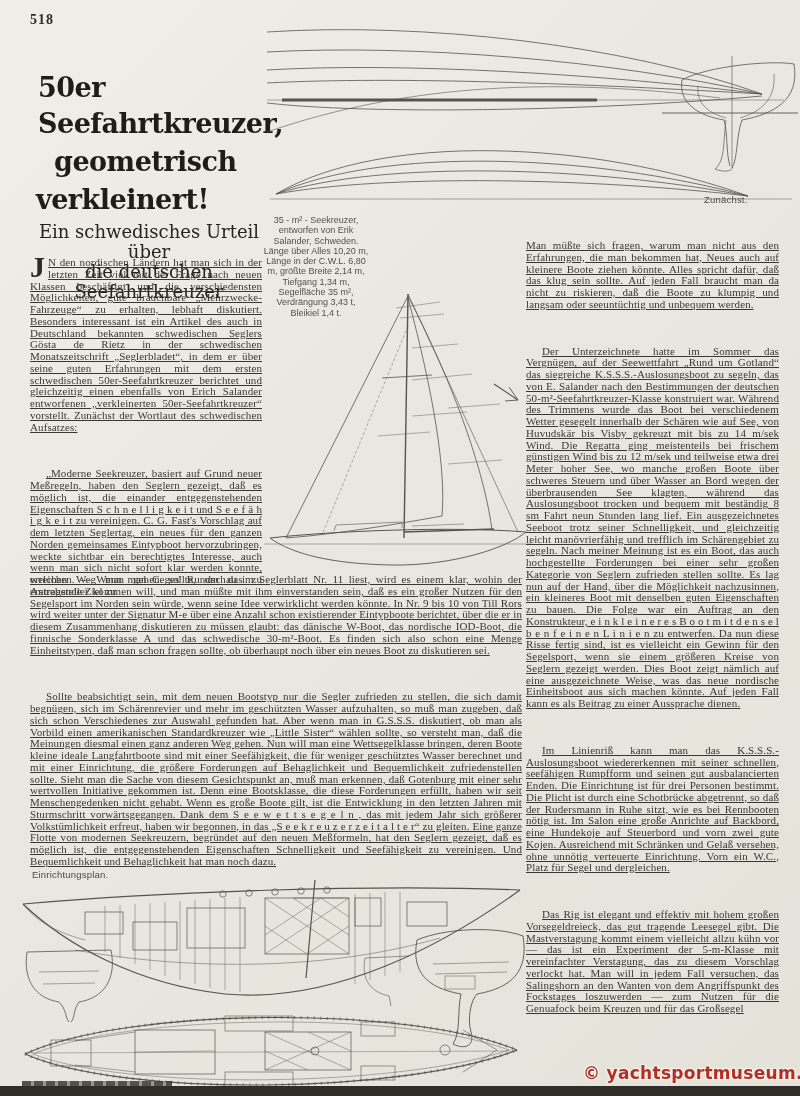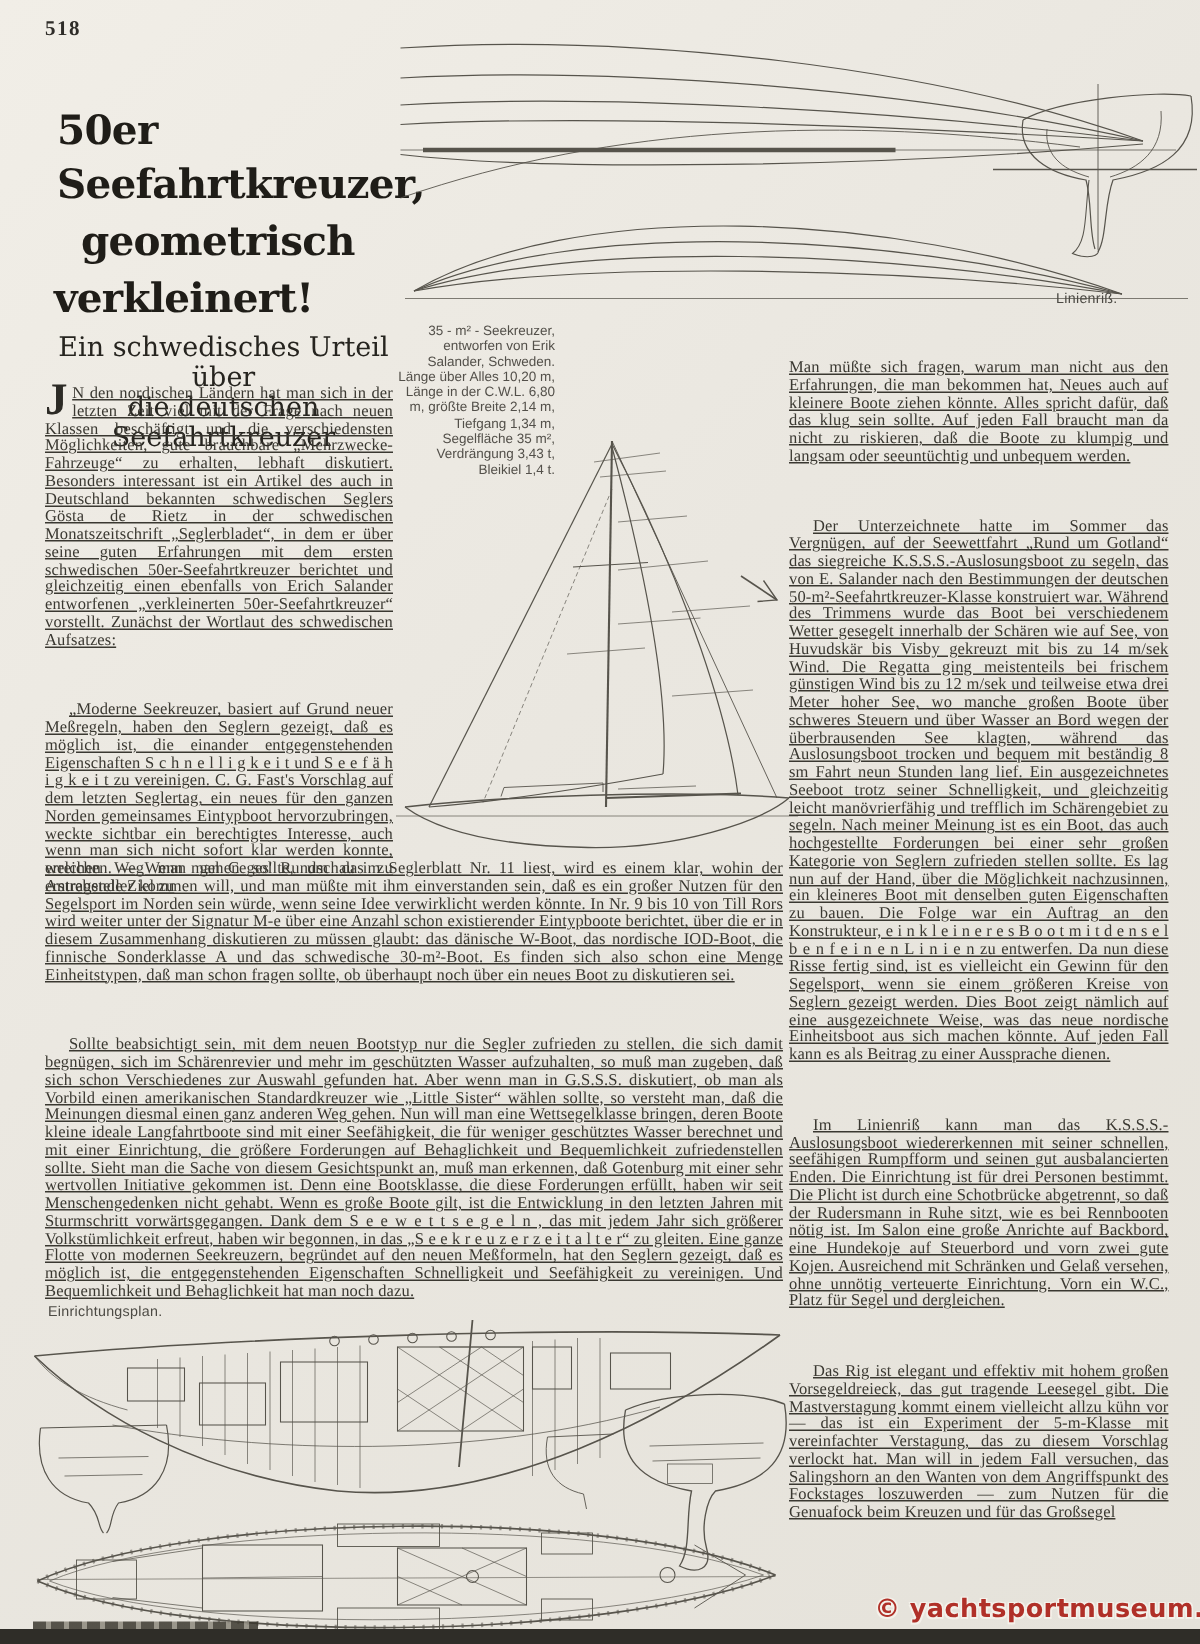--- a/index.html
+++ b/index.html
@@ -22,21 +22,21 @@
   .bodytext{font-size:11px;line-height:11.75px;text-align:justify;letter-spacing:.1px;color:#3a3831;}
   .bodytext p{margin:0;text-decoration:underline;}
   .bodytext p.ind{text-indent:16px;margin-top:35px;}
   .bodytext p + p{margin-top:2px;}
   #col-left{left:30px;top:257px;width:232px;}
   #col-wide{left:30px;top:574px;width:492px;}
   #col-right{left:526px;top:240px;width:253px;}
   .dropcap{float:left;font-size:30px;line-height:24px;font-weight:bold;margin:-2px 3px 0 0;color:#2c2a25;}
   
   #caption{left:262px;top:215px;width:108px;font-family:"Liberation Sans",sans-serif;
-    font-size:9px;line-height:10.3px;text-align:right;color:#53504a;}
+    font-size:9px;line-height:10.3px;text-align:center;color:#53504a;}
   
   .fig-label{font-family:"Liberation Sans",sans-serif;font-size:9.5px;color:#4c4a44;letter-spacing:.2px;}
   #label-linienriss{left:704px;top:194px;}
   #label-einrichtung{left:32px;top:869px;}
   
   svg{display:block;}
   .draw path,.draw line,.draw circle,.draw rect,.draw polyline{stroke:#57544c;fill:none;}
   
   #watermark{left:0;top:1063px;width:790px;text-align:right;
     font-family:"DejaVu Sans",sans-serif;font-weight:bold;font-size:17px;letter-spacing:.3px;
@@ -119,21 +119,21 @@
     <polyline points="247,99 256,112 243,113" stroke-width="0.9"></polyline>
 
     <path d="M8,250 C70,243 190,238 264,244" stroke-width="1"></path>
     <path d="M8,250 C30,266 70,276 130,277 C190,278 245,260 264,244" stroke-width="0.9"></path>
     <line x1="2" y1="256" x2="270" y2="256" stroke-width="0.45"></line>
     <path d="M72,243 L74,237 L140,234 L140,240" stroke-width="0.6"></path>
     <path d="M150,238 L202,236" stroke-width="0.5"></path>
   </g>
 </svg>
 
-<div class="abs fig-label" id="label-linienriss">Linienriß.</div>
+<div class="abs fig-label" id="label-linienriss">Zunächst.</div>
 
 <div class="abs bodytext" id="col-left">
   <p><span class="dropcap">J</span><span>N den nordischen Ländern hat man sich in der letzten Zeit viel mit der Frage nach neuen Klassen beschäftigt und die verschiedensten Möglichkeiten, gute brauchbare „Mehrzwecke-Fahrzeuge“ zu erhalten, lebhaft diskutiert. Besonders interessant ist ein Artikel des auch in Deutschland bekannten schwedischen Seglers Gösta de Rietz in der schwedischen Monatszeitschrift „Seglerbladet“, in dem er über seine guten Erfahrungen mit dem ersten schwedischen 50er-Seefahrtkreuzer berichtet und gleichzeitig einen ebenfalls von Erich Salander entworfenen „verkleinerten 50er-Seefahrtkreuzer“ vorstellt. Zunächst der Wortlaut des schwedischen Aufsatzes:</span></p>
   <p class="ind">„Moderne Seekreuzer, basiert auf Grund neuer Meßregeln, haben den Seglern gezeigt, daß es möglich ist, die einander entgegenstehenden Eigenschaften S c h n e l l i g k e i t und S e e f ä h i g k e i t zu vereinigen. C. G. Fast's Vorschlag auf dem letzten Seglertag, ein neues für den ganzen Norden gemeinsames Eintypboot hervorzubringen, weckte sichtbar ein berechtigtes Interesse, auch wenn man sich nicht sofort klar werden konnte, welchen Weg man gehen sollte, um das zu erstrebende Ziel zu</p>
 </div>
 
 <div class="abs bodytext" id="col-wide">
   <p>erreichen. — Wenn man Ceges' Rundschau im Seglerblatt Nr. 11 liest, wird es einem klar, wohin der Antragsteller kommen will, und man müßte mit ihm einverstanden sein, daß es ein großer Nutzen für den Segelsport im Norden sein würde, wenn seine Idee verwirklicht werden könnte. In Nr. 9 bis 10 von Till Rors wird weiter unter der Signatur M-e über eine Anzahl schon existierender Eintypboote berichtet, über die er in diesem Zusammenhang diskutieren zu müssen glaubt: das dänische W-Boot, das nordische IOD-Boot, die finnische Sonderklasse A und das schwedische 30-m²-Boot. Es finden sich also schon eine Menge Einheitstypen, daß man schon fragen sollte, ob überhaupt noch über ein neues Boot zu diskutieren sei.</p>
   <p class="ind">Sollte beabsichtigt sein, mit dem neuen Bootstyp nur die Segler zufrieden zu stellen, die sich damit begnügen, sich im Schärenrevier und mehr im geschützten Wasser aufzuhalten, so muß man zugeben, daß sich schon Verschiedenes zur Auswahl gefunden hat. Aber wenn man in G.S.S.S. diskutiert, ob man als Vorbild einen amerikanischen Standardkreuzer wie „Little Sister“ wählen sollte, so versteht man, daß die Meinungen diesmal einen ganz anderen Weg gehen. Nun will man eine Wettsegelklasse bringen, deren Boote kleine ideale Langfahrtboote sind mit einer Seefähigkeit, die für weniger geschütztes Wasser berechnet und mit einer Einrichtung, die größere Forderungen auf Behaglichkeit und Bequemlichkeit zufriedenstellen sollte. Sieht man die Sache von diesem Gesichtspunkt an, muß man erkennen, daß Gotenburg mit einer sehr wertvollen Initiative gekommen ist. Denn eine Bootsklasse, die diese Forderungen erfüllt, haben wir seit Menschengedenken nicht gehabt. Wenn es große Boote gilt, ist die Entwicklung in den letzten Jahren mit Sturmschritt vorwärtsgegangen. Dank dem S e e w e t t s e g e l n , das mit jedem Jahr sich größerer Volkstümlichkeit erfreut, haben wir begonnen, in das „S e e k r e u z e r z e i t a l t e r“ zu gleiten. Eine ganze Flotte von modernen Seekreuzern, begründet auf den neuen Meßformeln, hat den Seglern gezeigt, daß es möglich ist, die entgegenstehenden Eigenschaften Schnelligkeit und Seefähigkeit zu vereinigen. Und Bequemlichkeit und Behaglichkeit hat man noch dazu.</p>
 </div>

